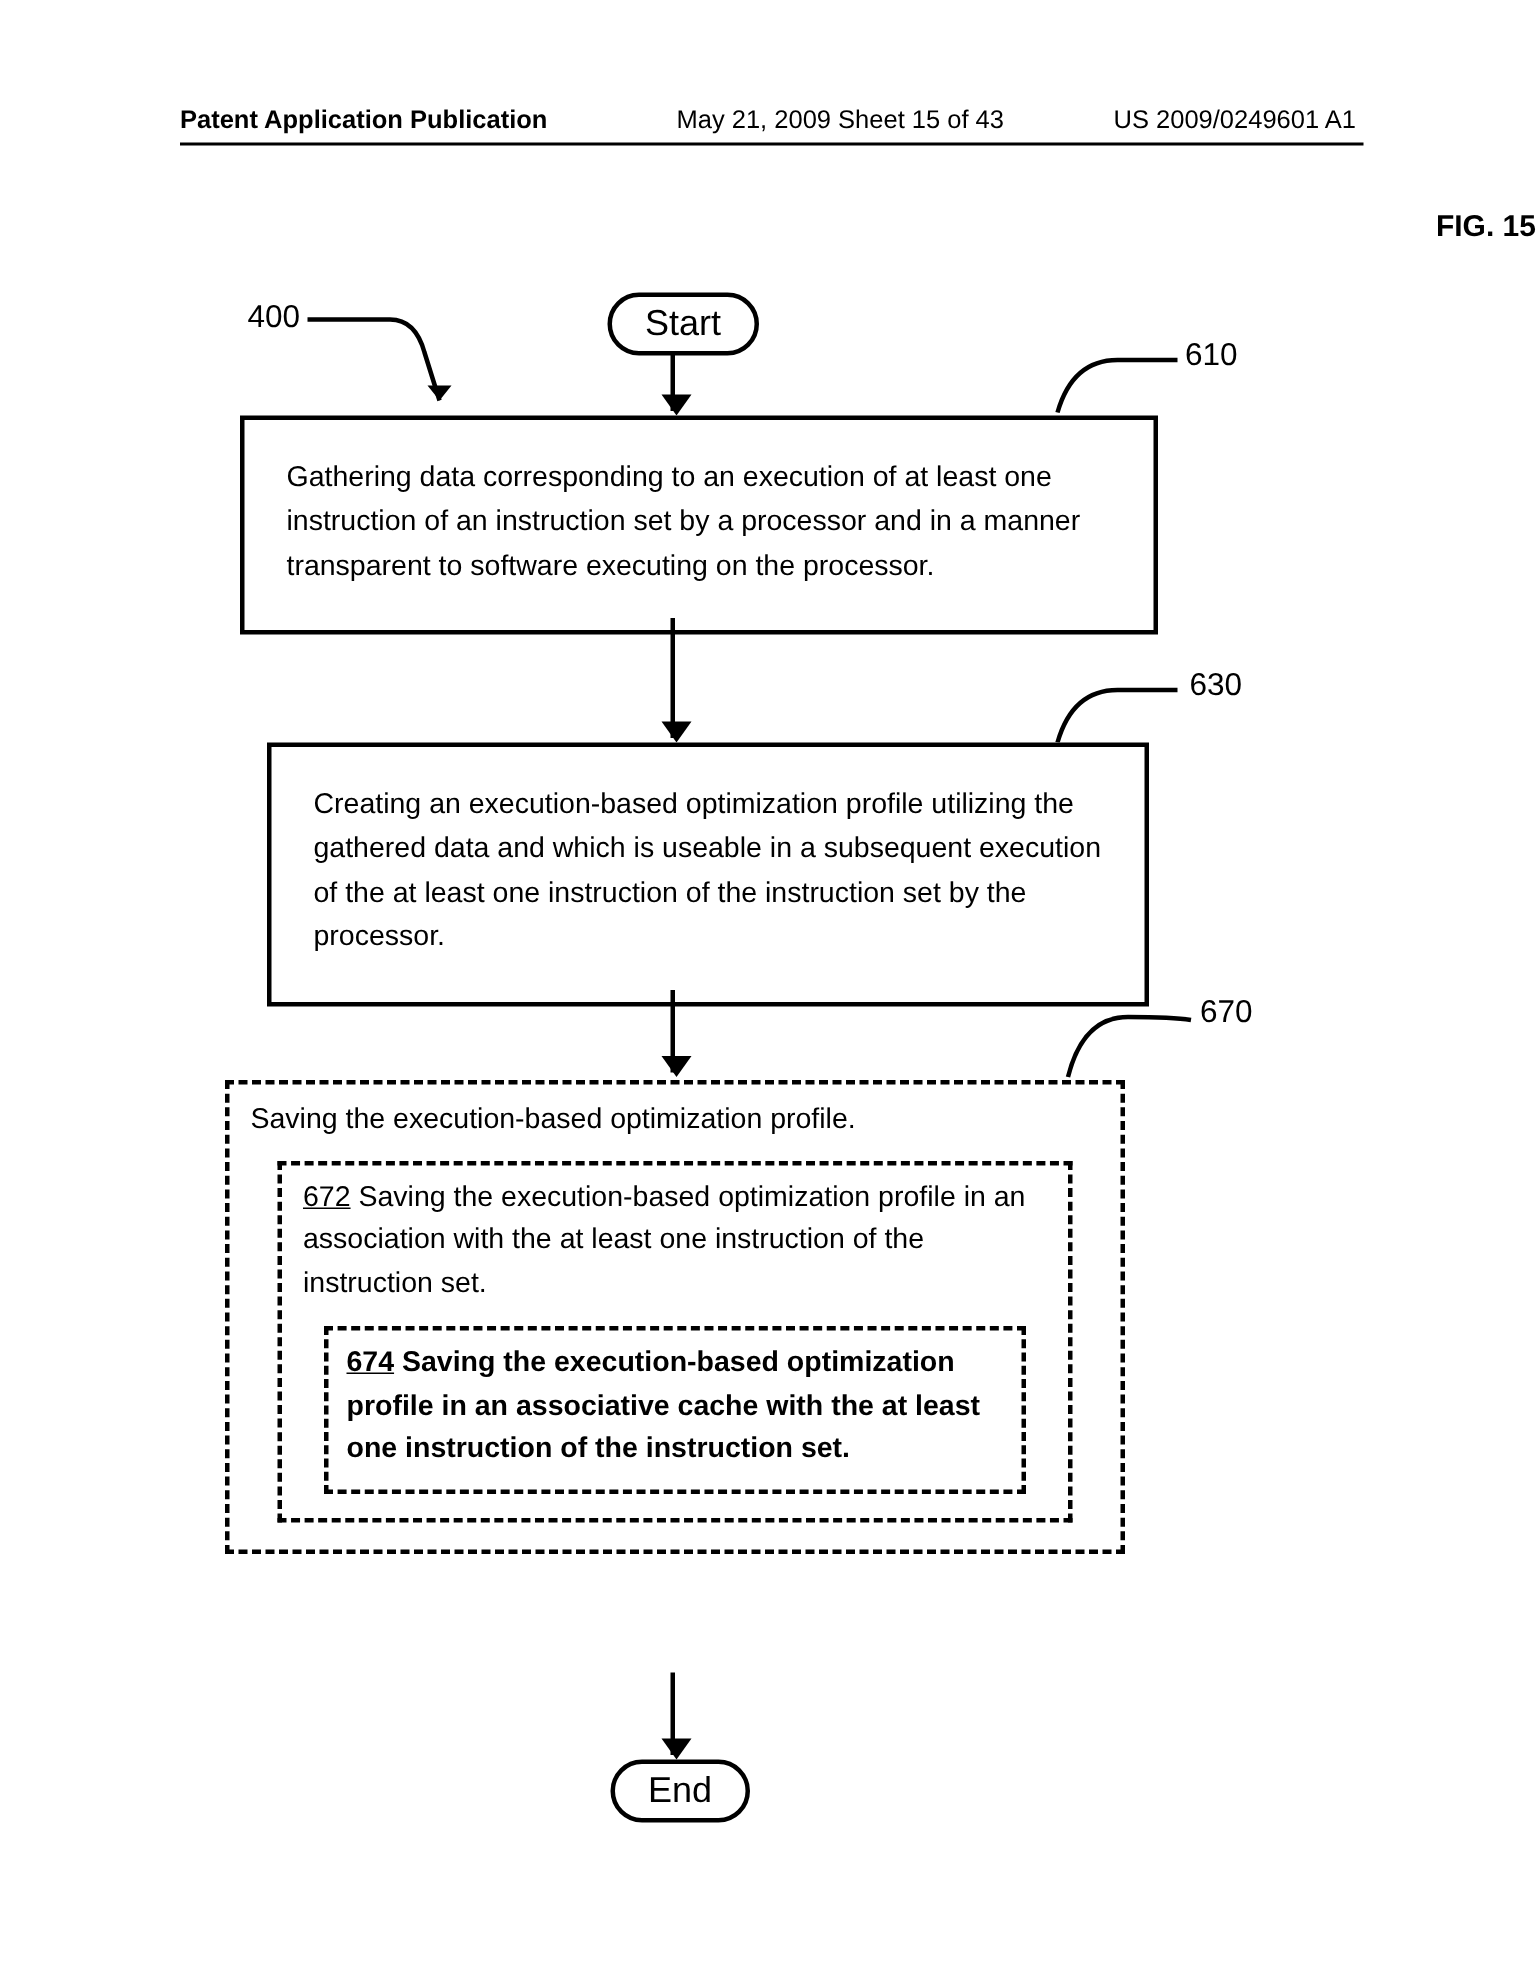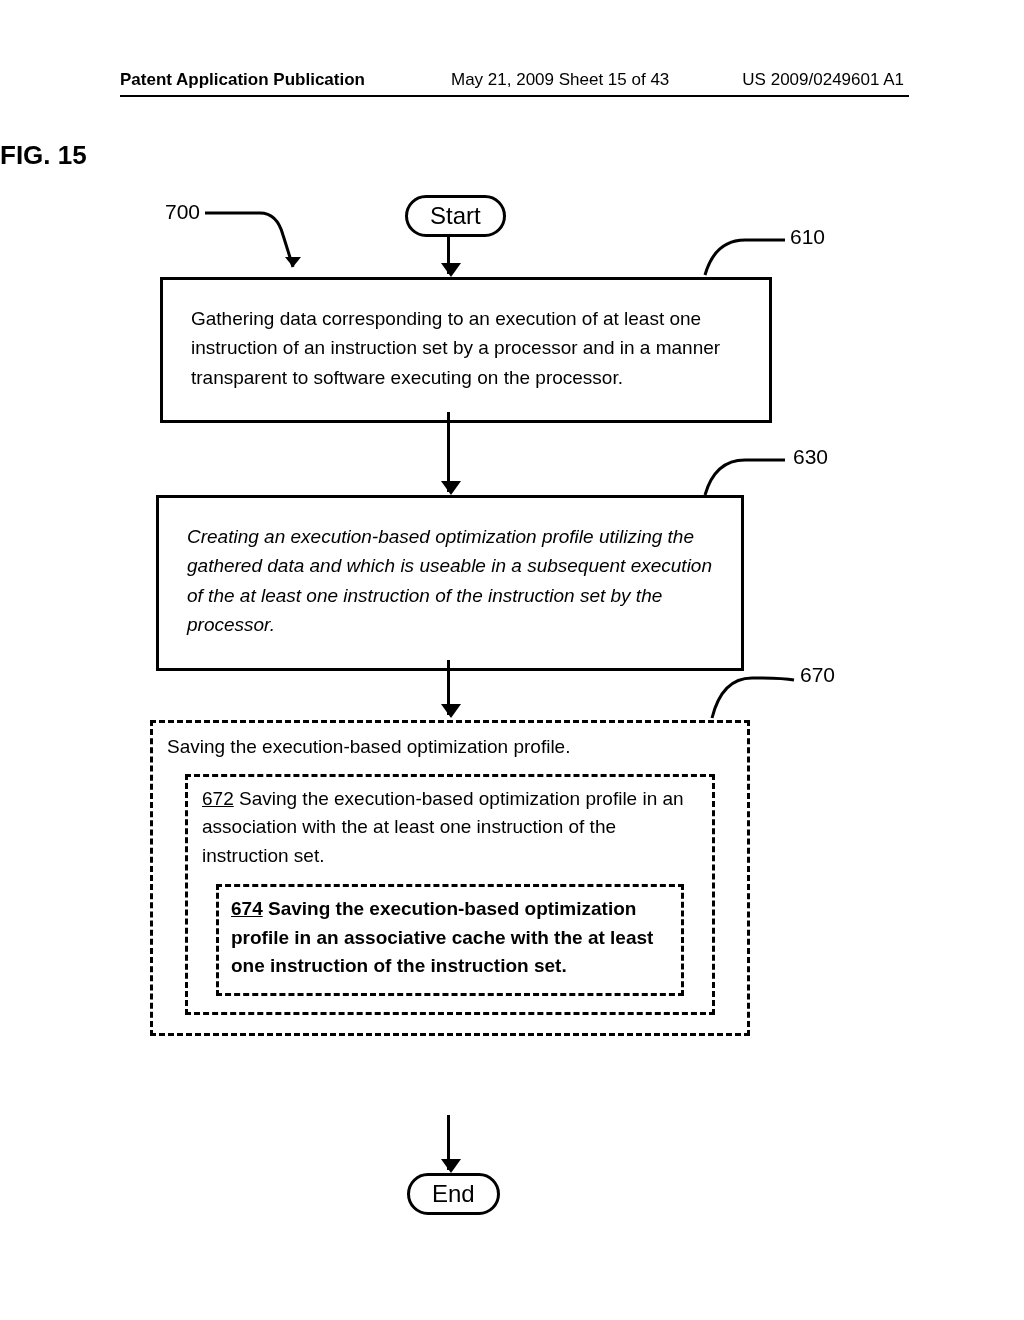--- a/index.html
+++ b/index.html
@@ -35,23 +35,23 @@
     top: 95px;
     left: 120px;
     right: 115px;
     height: 0;
     border-top: 2px solid #000;
   }
   .fig-title {
     position: absolute;
     top: 140px;
     width: 100%;
-    text-align: left;
+    text-align: right;
     font-weight: bold;
-    font-size: 26px;
+    font-size: 20px;
   }
   
   .terminator {
     position: absolute;
     border: 3px solid #000;
     border-radius: 24px;
     padding: 4px 22px;
     font-size: 24px;
     background: #fff;
   }
@@ -115,21 +115,21 @@
 
   <div class="header">
     <span class="left">Patent Application Publication</span>
     <span class="mid">May 21, 2009  Sheet 15 of 43</span>
     <span class="right">US 2009/0249601 A1</span>
   </div>
   <div class="header-rule"></div>
 
   <div class="fig-title">FIG. 15</div>
 
-  <span class="ref-num" style="left:165px; top:200px;">700</span>
+  <span class="ref-num" style="left:165px; top:200px;">400</span>
   <svg class="curve-svg" style="left:205px; top:205px;" width="120" height="80">
     <path d="M0,8 L55,8 Q72,8 78,30 L88,62" stroke="#000" stroke-width="3" fill="none"></path>
     <polygon points="88,62 80,52 96,52" fill="#000"></polygon>
   </svg>
 
   <div class="terminator" style="left:405px; top:195px;">
     <span>Start</span>
   </div>
 
   <div class="v-line arrow-down" style="left:447px; top:236px; height:38px;"></div>
@@ -143,21 +143,21 @@
     <span>Gathering data corresponding to an execution of at least one instruction of an instruction set by a processor and in a manner transparent to software executing on the processor.</span>
   </div>
 
   <div class="v-line arrow-down" style="left:447px; top:412px; height:80px;"></div>
 
   <span class="ref-num" style="left:793px; top:445px;">630</span>
   <svg class="curve-svg" style="left:705px; top:450px;" width="90" height="50">
     <path d="M0,45 Q10,10 40,10 Q70,10 80,10" stroke="#000" stroke-width="3" fill="none"></path>
   </svg>
 
-  <div class="process" style="left:156px; top:495px; width:588px;font-style:italic;">
+  <div class="process" style="left:178px; top:495px; width:588px;">
     <span>Creating an execution-based optimization profile utilizing the gathered data and which is useable in a subsequent execution of the at least one instruction of the instruction set by the processor.</span>
   </div>
 
   <div class="v-line arrow-down" style="left:447px; top:660px; height:55px;"></div>
 
   <span class="ref-num" style="left:800px; top:663px;">670</span>
   <svg class="curve-svg" style="left:712px; top:668px;" width="90" height="55">
     <path d="M0,50 Q10,10 40,10 Q70,10 82,12" stroke="#000" stroke-width="3" fill="none"></path>
   </svg>
 

